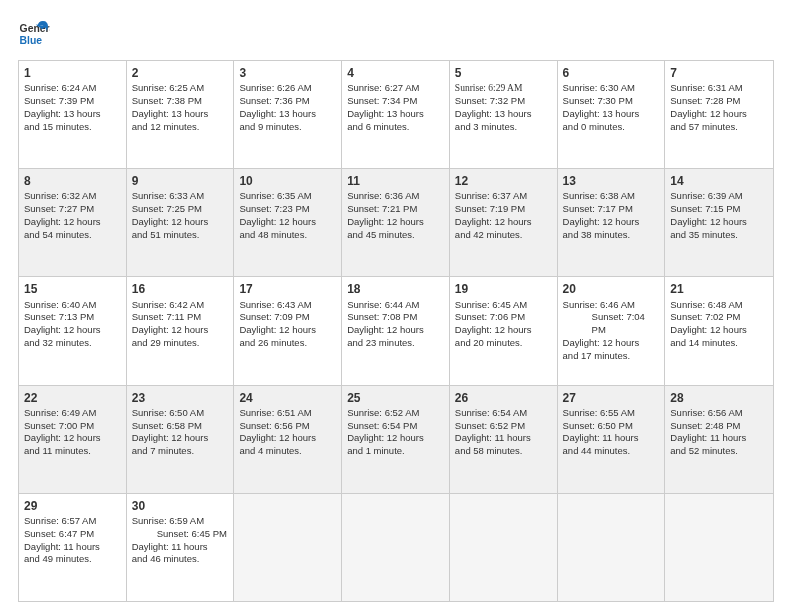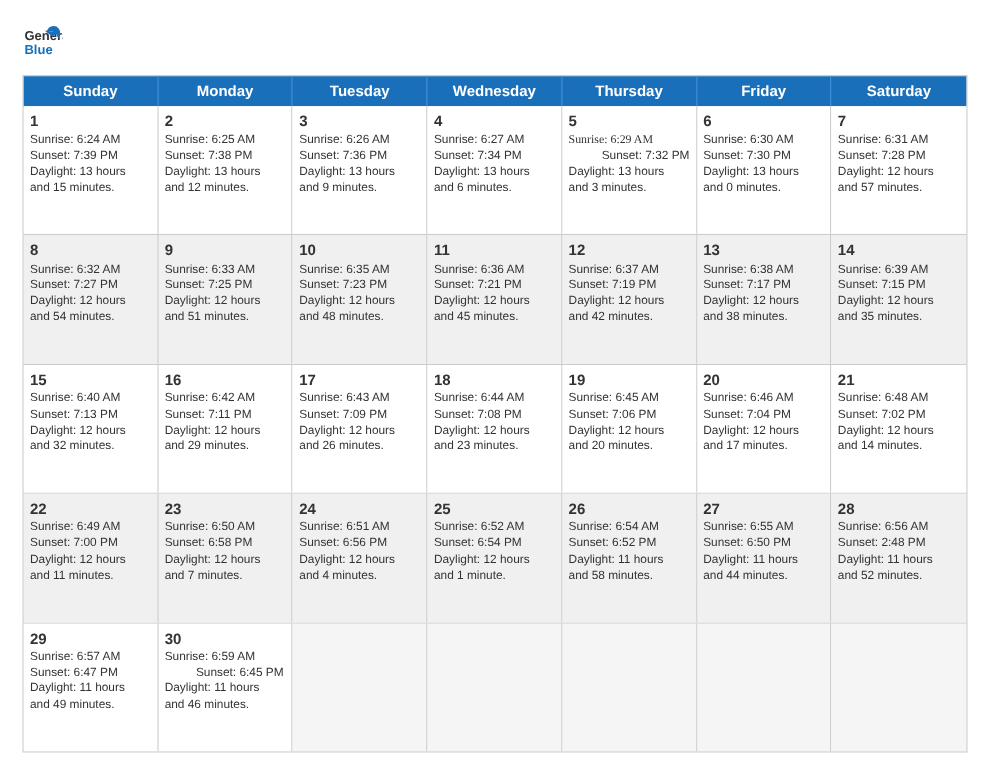--- a/index.html
+++ b/index.html
@@ -120,29 +120,20 @@
         <div class="logo-text" style="color:#1a6fba;"></div>
       </div>
     </div>
     <div class="title-block">
       <div class="month-title"></div>
       <div class="subtitle"></div>
     </div>
   </div>
 
   <div class="calendar">
-    <div class="cal-header-row">
-    <div class="cal-header-cell">Sunday</div>
-        <div class="cal-header-cell">Monday</div>
-        <div class="cal-header-cell">Tuesday</div>
-        <div class="cal-header-cell">Wednesday</div>
-        <div class="cal-header-cell">Thursday</div>
-        <div class="cal-header-cell">Friday</div>
-        <div class="cal-header-cell">Saturday</div>
-      </div>
     <div class="cal-body">
     <div class="cal-row">
           <div class="cal-cell">
             <span class="day-num">1</span>
             <span style="display: block;">Sunrise: 6:24 AM</span>
             <span style="display: block;">Sunset: 7:39 PM</span>
             <span style="display: block;">Daylight: 13 hours</span>
             <span style="display: block;">and 15 minutes.</span>
           </div>
           <div class="cal-cell">
@@ -162,21 +153,21 @@
           <div class="cal-cell">
             <span class="day-num">4</span>
             <span style="display: block;">Sunrise: 6:27 AM</span>
             <span style="display: block;">Sunset: 7:34 PM</span>
             <span style="display: block;">Daylight: 13 hours</span>
             <span style="display: block;">and 6 minutes.</span>
           </div>
           <div class="cal-cell">
             <span class="day-num">5</span>
             <span style="display: block; font-family: Liberation Serif, serif;">Sunrise: 6:29 AM</span>
-            <span style="display: block; text-align: right;">Sunset: 7:32 PM</span>
+            <span style="display: block;">Sunset: 7:32 PM</span>
             <span style="display: block;">Daylight: 13 hours</span>
             <span style="display: block;">and 3 minutes.</span>
           </div>
           <div class="cal-cell">
             <span class="day-num">6</span>
             <span style="display: block;">Sunrise: 6:30 AM</span>
             <span style="display: block;">Sunset: 7:30 PM</span>
             <span style="display: block;">Daylight: 13 hours</span>
             <span style="display: block;">and 0 minutes.</span>
           </div>
@@ -271,21 +262,21 @@
           <div class="cal-cell">
             <span class="day-num">19</span>
             <span style="display: block;">Sunrise: 6:45 AM</span>
             <span style="display: block;">Sunset: 7:06 PM</span>
             <span style="display: block;">Daylight: 12 hours</span>
             <span style="display: block;">and 20 minutes.</span>
           </div>
           <div class="cal-cell">
             <span class="day-num">20</span>
             <span style="display: block;">Sunrise: 6:46 AM</span>
-            <span style="display: block;">Sunset: 7:04 PM</span>
+            <span style="display: block; margin-left: 29px;">Sunset: 7:04 PM</span>
             <span style="display: block;">Daylight: 12 hours</span>
             <span style="display: block;">and 17 minutes.</span>
           </div>
           <div class="cal-cell">
             <span class="day-num">21</span>
             <span style="display: block;">Sunrise: 6:48 AM</span>
             <span style="display: block;">Sunset: 7:02 PM</span>
             <span style="display: block;">Daylight: 12 hours</span>
             <span style="display: block;">and 14 minutes.</span>
           </div>

